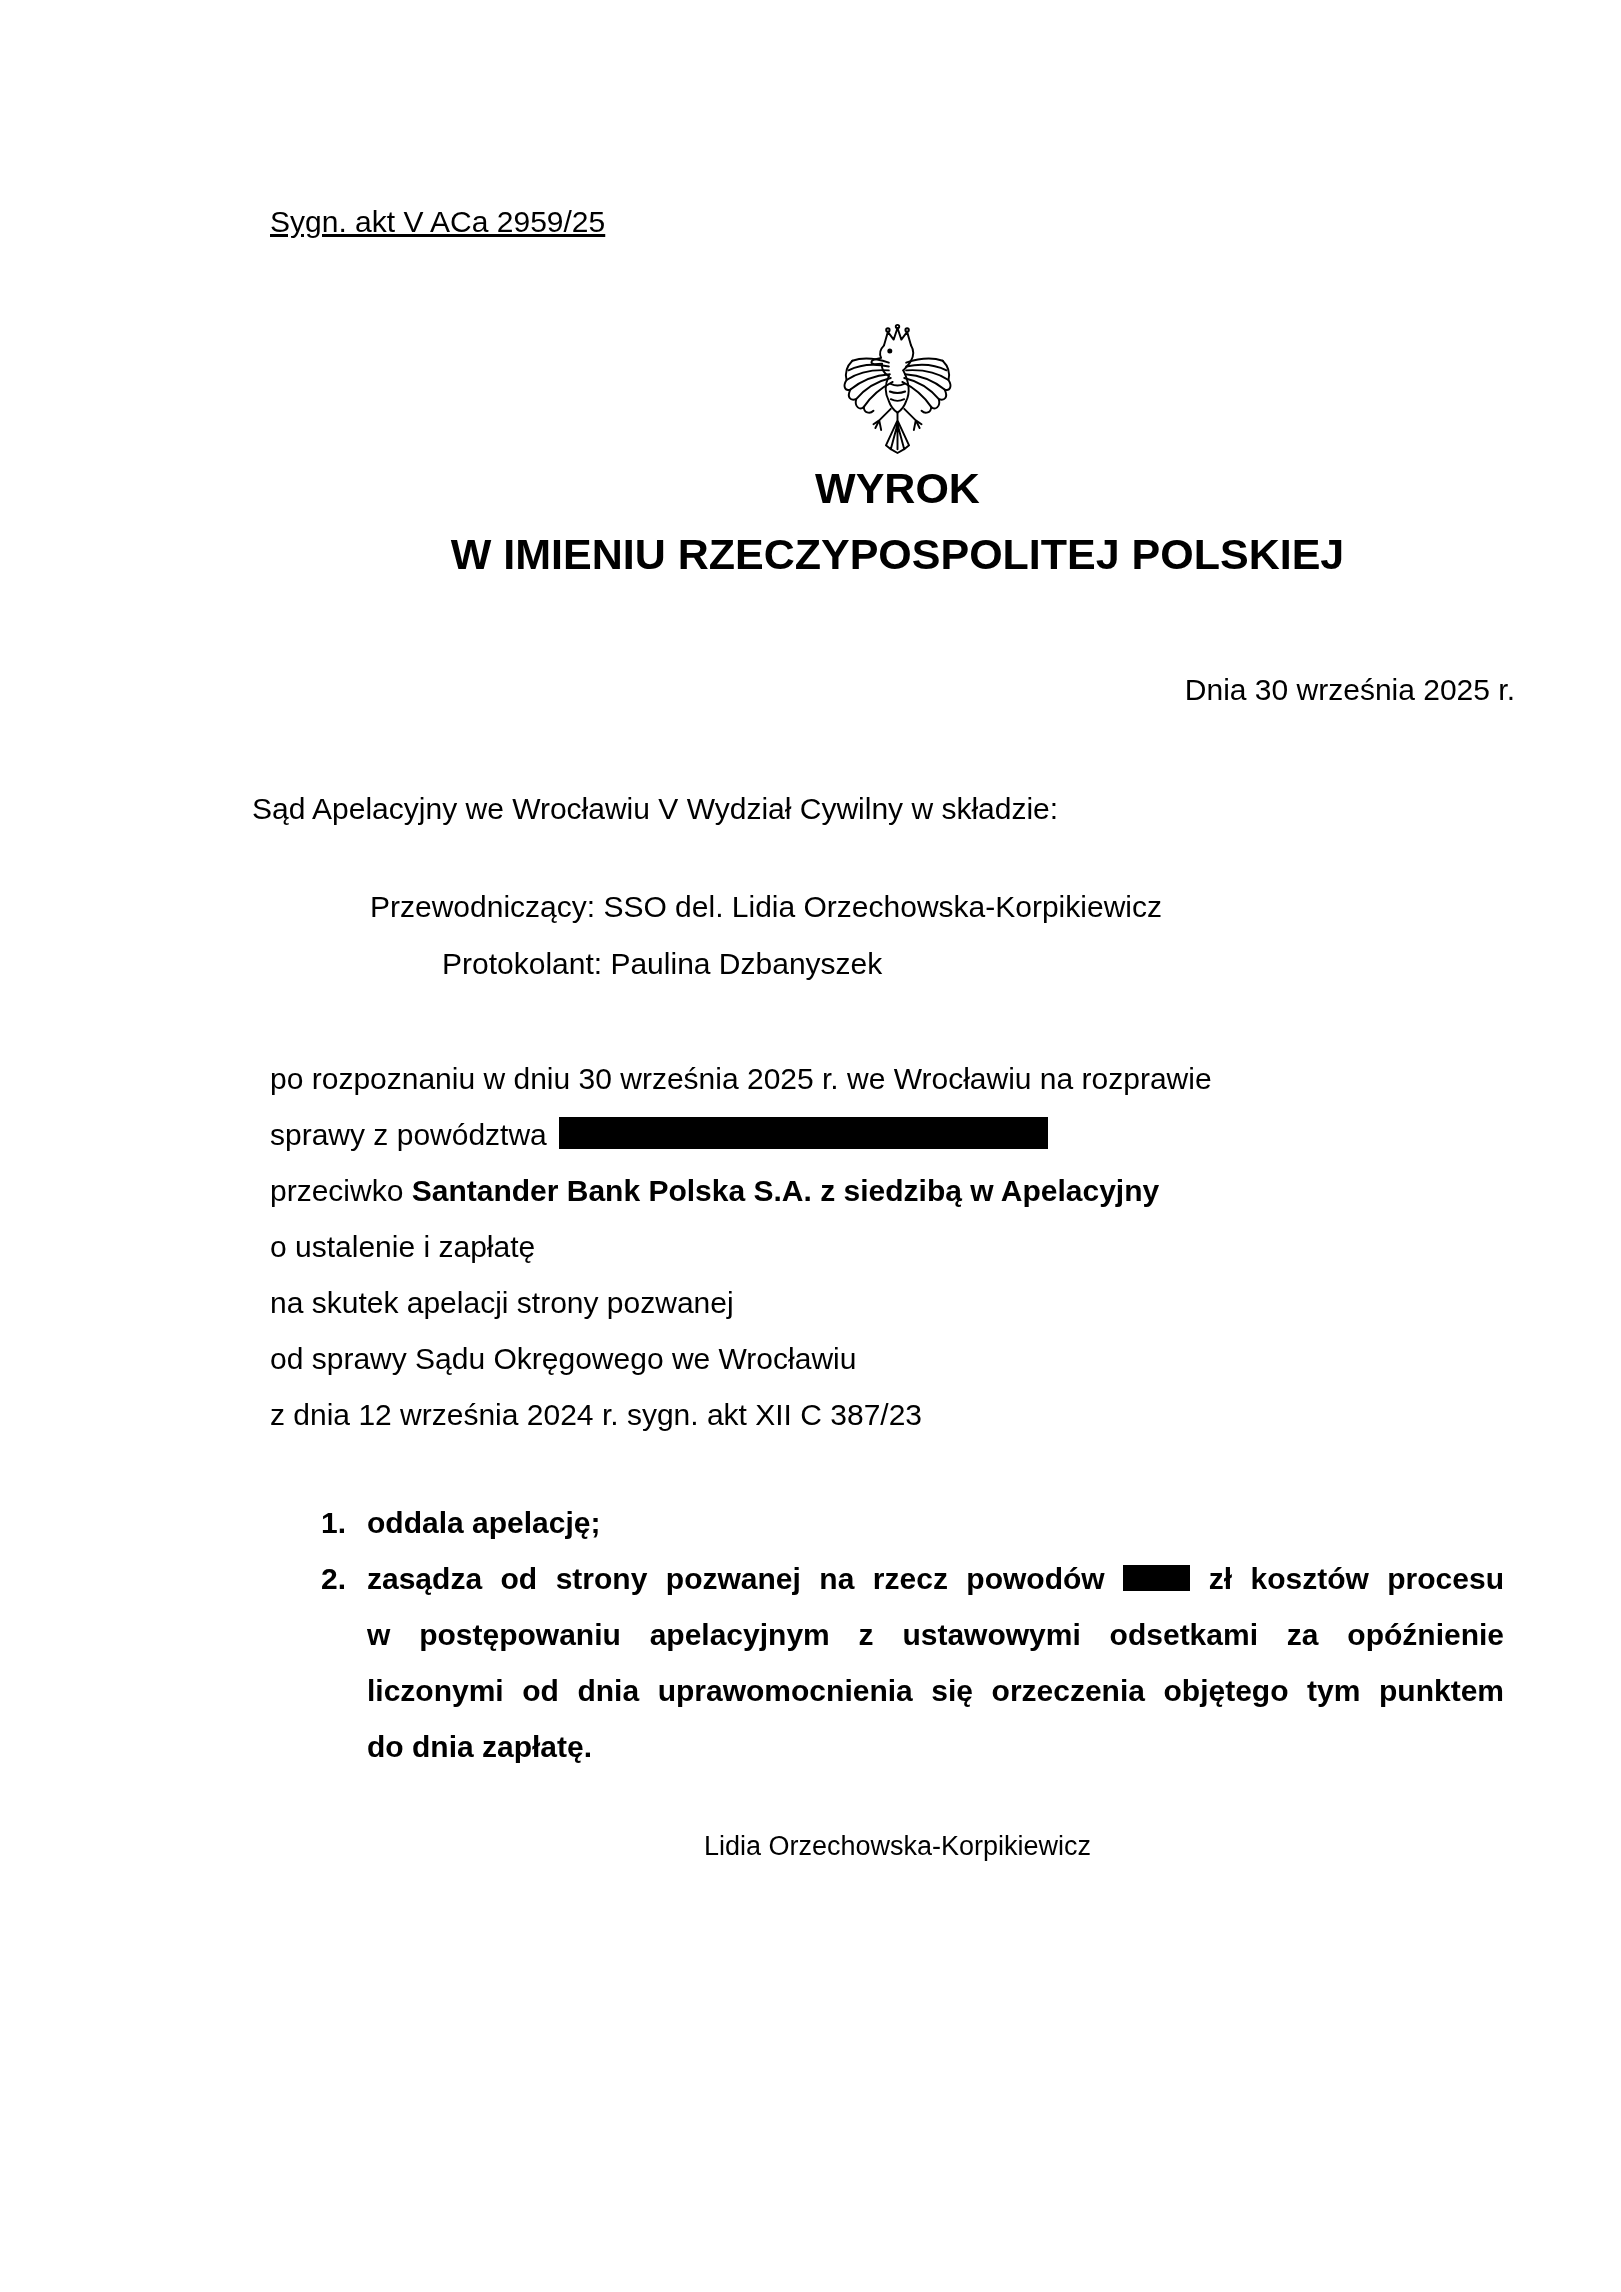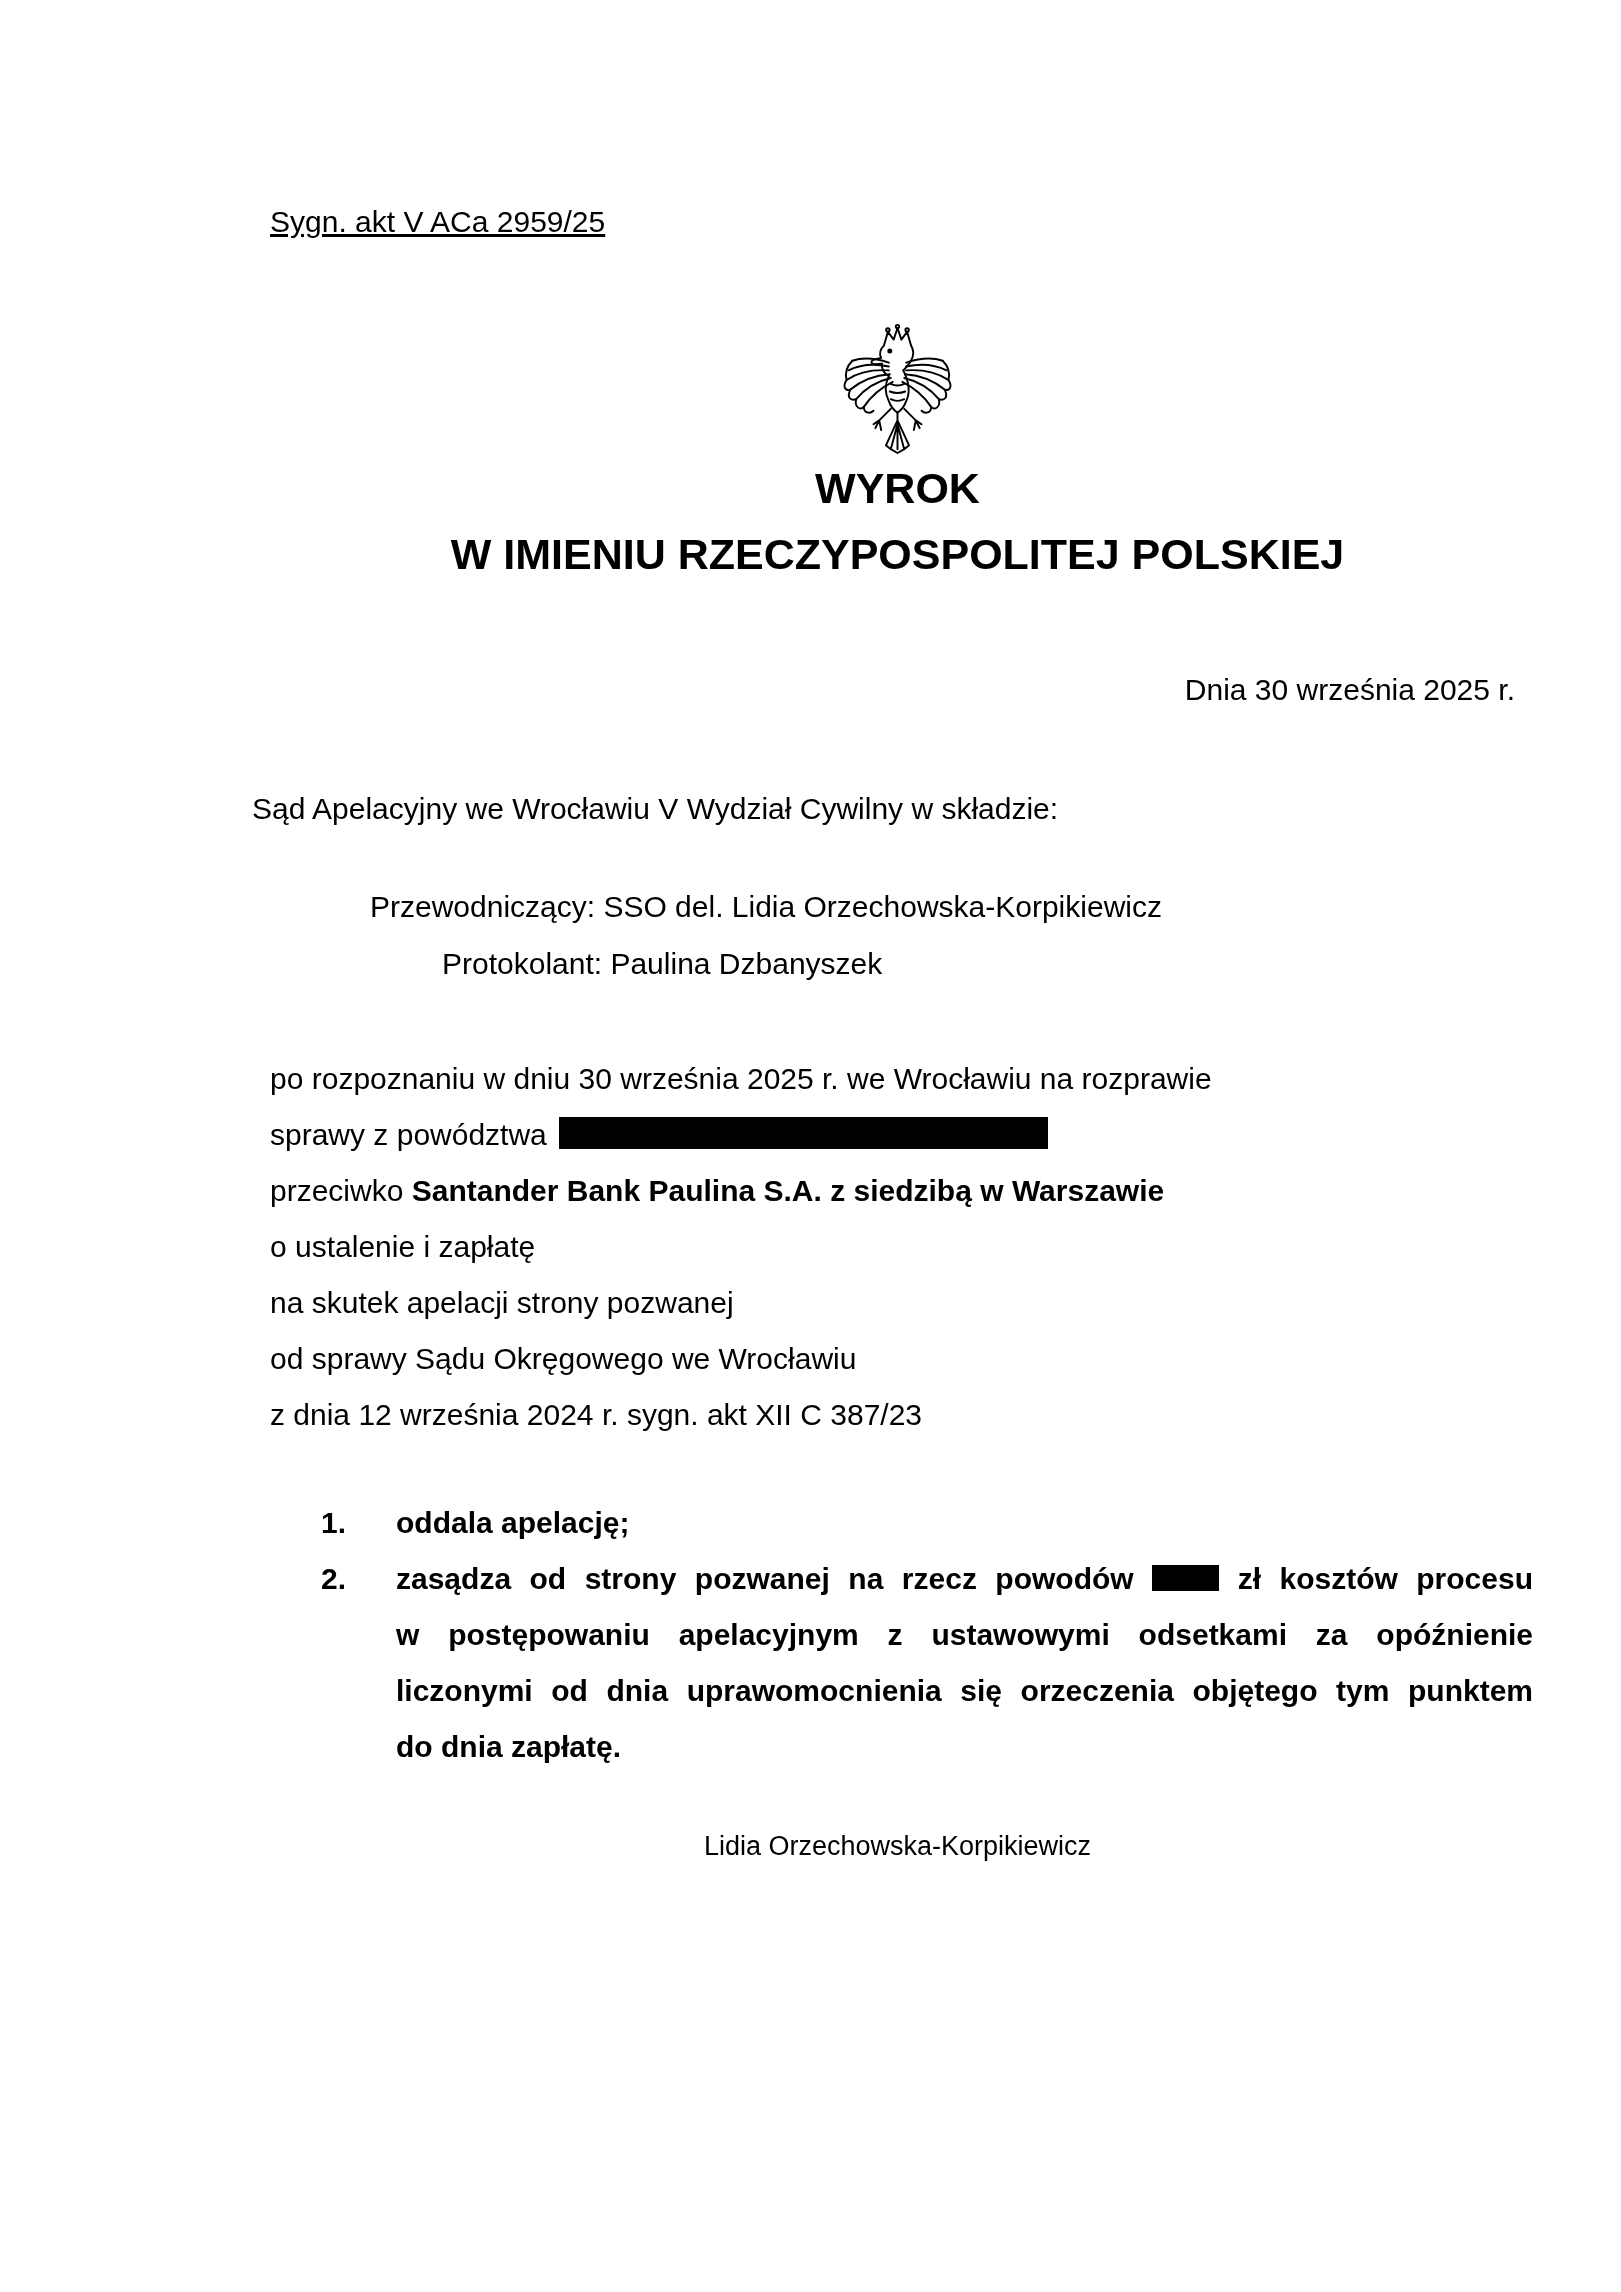--- a/index.html
+++ b/index.html
@@ -18,21 +18,21 @@
   .center-col{left:280px;width:1235px;text-align:center;}
   .left-col{left:270px;width:1245px;}
   .bold{font-weight:bold;}
   .right{text-align:right;}
   .just{text-align:justify;text-align-last:justify;}
   .redact{display:inline-block;background:#000;}
   .redact-plaintiff{width:489px;height:32px;vertical-align:-3.9px;margin-left:3.9px;}
   .redact-amount{width:67px;height:26.5px;vertical-align:-2px;}
   .list-row{display:flex;align-items:flex-start;}
   .list-num{flex:0 0 46px;font-weight:bold;}
-  .list-text{flex:0 0 1137px;width:1137px;font-weight:bold;margin-left:29px;}
+  .list-text{flex:0 0 1137px;width:1137px;font-weight:bold;}
   .eagle-svg{display:inline-block;}
 </style>
 </head>
 <body>
 
 <div class="page">
 
   <div class="abs fs-body" style="left:270px;top:194px;text-decoration:underline;">Sygn. akt V ACa 2959/25</div>
 
   <div class="abs center-col" style="top:323px;height:137px;">
@@ -66,21 +66,21 @@
 
   <div class="abs fs-body" style="left:252px;top:781px;">Sąd Apelacyjny we Wrocławiu V Wydział Cywilny w składzie:</div>
 
   <div class="abs fs-body" style="left:370px;top:879px;">Przewodniczący: SSO del. Lidia Orzechowska-Korpikiewicz</div>
 
   <div class="abs fs-body" style="left:442px;top:936px;">Protokolant: Paulina Dzbanyszek</div>
 
   <div class="abs left-col fs-body" style="top:1051px;">
     <div>po rozpoznaniu w dniu 30 września 2025 r. we Wrocławiu na rozprawie</div>
     <div><span>sprawy z powództwa</span> <span class="redact redact-plaintiff" aria-label="zanonimizowane dane powodów"></span></div>
-    <div><span>przeciwko</span> <span class="bold">Santander Bank Paulina S.A. z siedzibą w Warszawie</span></div>
+    <div><span>przeciwko</span> <span class="bold">Santander Bank Polska S.A. z siedzibą w Apelacyjny</span></div>
     <div>o ustalenie i zapłatę</div>
     <div>na skutek apelacji strony pozwanej</div>
     <div>od sprawy Sądu Okręgowego we Wrocławiu</div>
     <div>z dnia 12 września 2024 r. sygn. akt XII C 387/23</div>
   </div>
 
   <div class="abs list-row fs-body" style="left:321px;top:1495px;">
     <span class="list-num">1.</span>
     <div class="list-text">oddala apelację;</div>
   </div>

